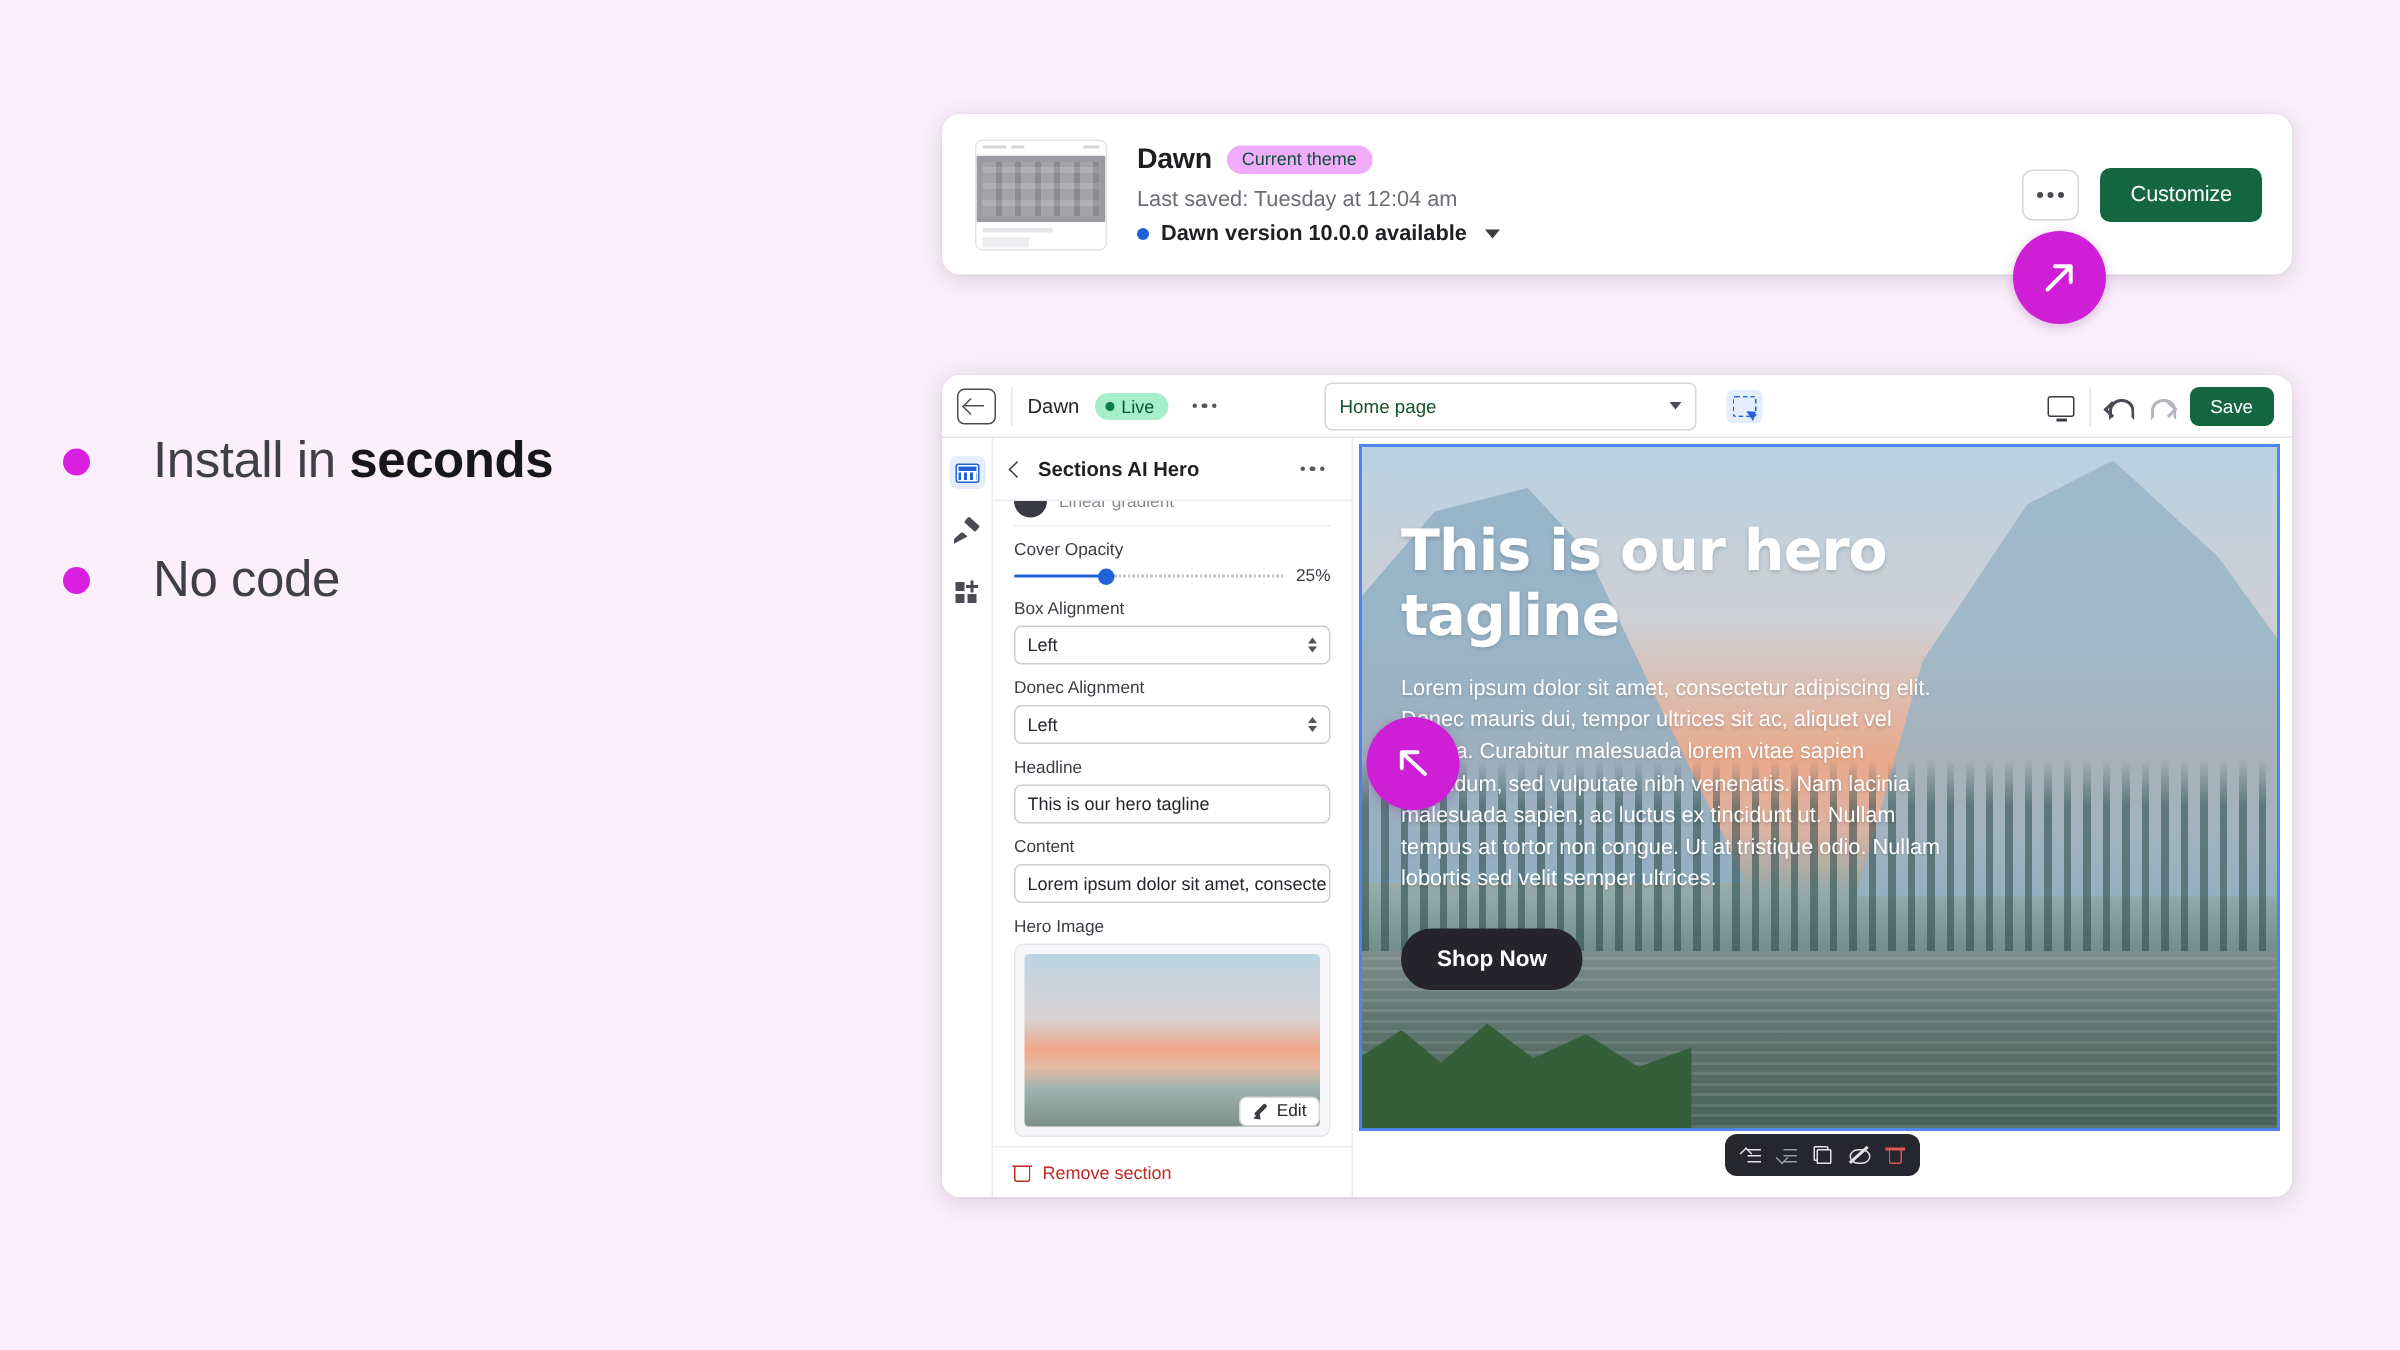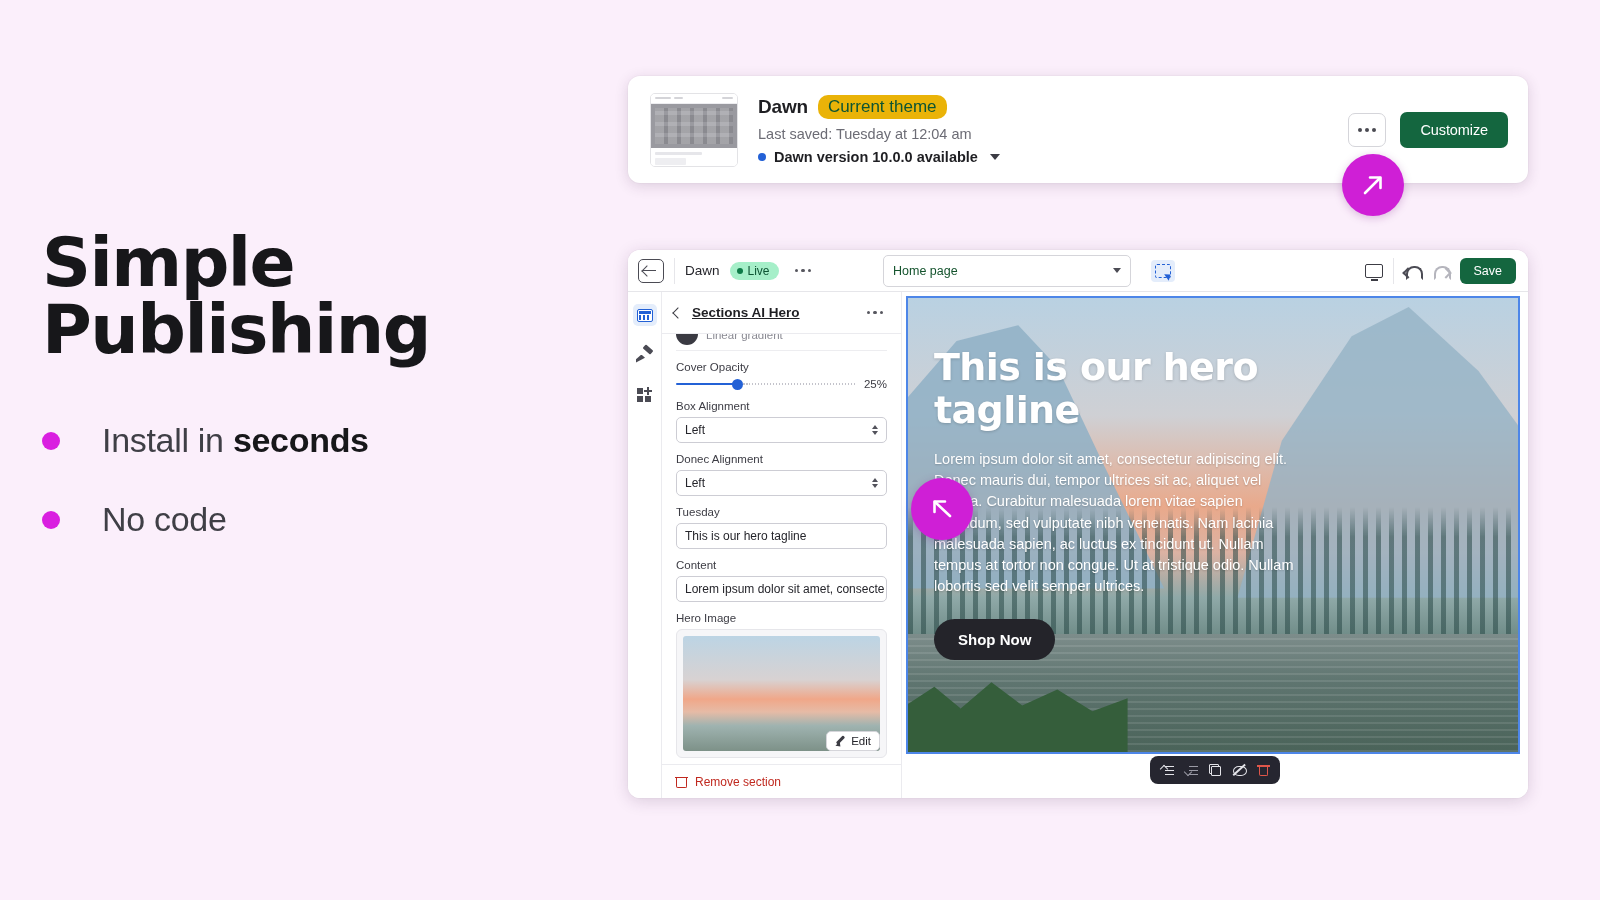--- a/index.html
+++ b/index.html
@@ -90,23 +90,23 @@
   .thumb-foot i { display:block; height:3px; width:60%; background:#e6e6ea; border-radius:1px; margin-bottom:3px;}
   .thumb-foot i.w2 { width: 40%; background:#eeeef1; height:7px;}
 
   .theme-info { margin-left: 20px; flex: 1; }
   .theme-title-row { display: flex; align-items: center; gap: 10px; }
   .theme-name {
     font-size: 19px; font-weight: bold; color: #1f1f23;
     letter-spacing: -0.2px;
   }
   .badge-current {
-    background: #eab308;
+    background: #f0abfc;
     color: #0d5433;
-    font-size: 17px;
+    font-size: 12px;
     padding: 3px 10px 4px;
     border-radius: 10px;
     line-height: 1;
   }
   .theme-saved {
     font-size: 14.5px; color: #6c6c75; margin-top: 7px;
   }
   .theme-version-row {
     display: flex; align-items: center; gap: 8px; margin-top: 7px;
   }
@@ -277,21 +277,21 @@
   
   .ed-panel {
     width: 240px; background:#fff; border-right:1px solid #ebebef;
     display:flex; flex-direction:column; flex:0 0 240px; min-height:0;
   }
   .panel-head {
     height: 42px; border-bottom:1px solid #ebebef;
     display:flex; align-items:center; padding:0 12px; gap:10px; flex:0 0 42px;
   }
   .chev-left{width:8px;height:8px;border-left:1.8px solid #3c3c44;border-bottom:1.8px solid #3c3c44;transform:rotate(45deg);}
-  .panel-title{font-size:13.5px;font-weight:bold;color:#1f1f23;flex:1;text-decoration:underline;}
+  .panel-title{font-size:13.5px;font-weight:bold;color:#1f1f23;flex:1;}
   .panel-scroll{flex:1;overflow:hidden;padding:0 14px;position:relative;}
   .clipped-row{
     display:flex; align-items:center; gap:8px;
     padding-top:2px; margin-bottom:8px;
     border-bottom:1px solid #ededf0; padding-bottom:8px;
     overflow:hidden; height:17px;
   }
   .swatch{width:22px;height:22px;border-radius:50%;background:#3a3a42;margin-top:-10px;flex:0 0 22px;}
   .clipped-label{font-size:11.5px;color:#8a8a93;margin-top:-9px;}
   .field-label{font-size:11.5px;color:#3c3c44;margin-bottom:5px;margin-top:10px;}
@@ -412,24 +412,20 @@
   .ic-hide::before{content:"";position:absolute;left:1px;top:2px;width:12px;height:8px;border:1.5px solid #e3e3e8;border-radius:50%/60%;}
   .ic-hide::after{content:"";position:absolute;left:-1px;top:5px;width:16px;height:1.5px;background:#e3e3e8;transform:rotate(-42deg);}
   .ic-del{width:11px;height:12px;position:relative;display:block;}
   .ic-del::before{content:"";position:absolute;left:1px;top:2px;right:1px;bottom:0;border:1.5px solid #e0564a;border-top:none;border-radius:0 0 2px 2px;}
   .ic-del::after{content:"";position:absolute;left:-1px;top:1px;width:13px;height:1.6px;background:#e0564a;}
 </style>
 </head>
 <body>
 
 <div class="left-col">
-  <div class="headline">
-    <span>Simple</span>
-    <span>Publishing</span>
-  </div>
   <div class="bullets">
     <div class="bullet-row">
       <span class="bullet-dot"></span>
       <span class="bullet-text"><span>Install in </span><b>seconds</b></span>
     </div>
     <div class="bullet-row">
       <span class="bullet-dot"></span>
       <span class="bullet-text"><span>No code</span></span>
     </div>
   </div>
@@ -565,21 +561,21 @@
 
         <div class="field-label">Donec Alignment</div>
         <div class="select-field">
           <span>Left</span>
           <span class="stepper">
               <i></i>
               <i></i>
             </span>
         </div>
 
-        <div class="field-label">Tuesday</div>
+        <div class="field-label">Headline</div>
         <div class="text-field">
           <span>This is our hero tagline</span>
         </div>
 
         <div class="field-label">Content</div>
         <div class="text-field">
           <span>Lorem ipsum dolor sit amet, consecte</span>
         </div>
 
         <div class="field-label">Hero Image</div>

